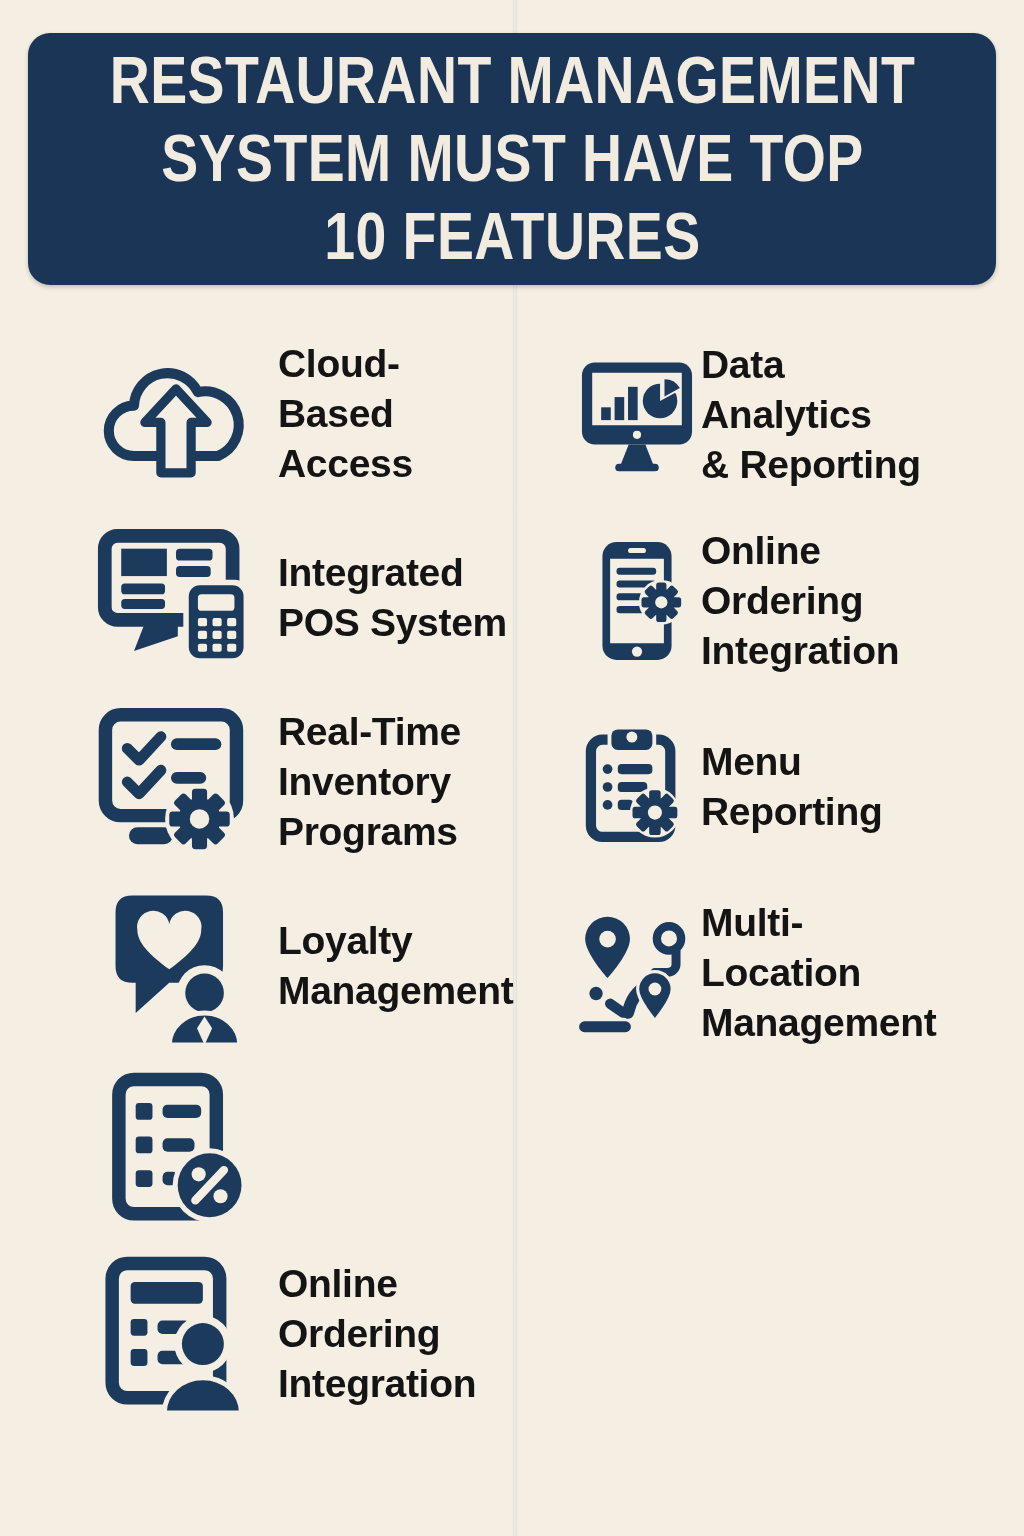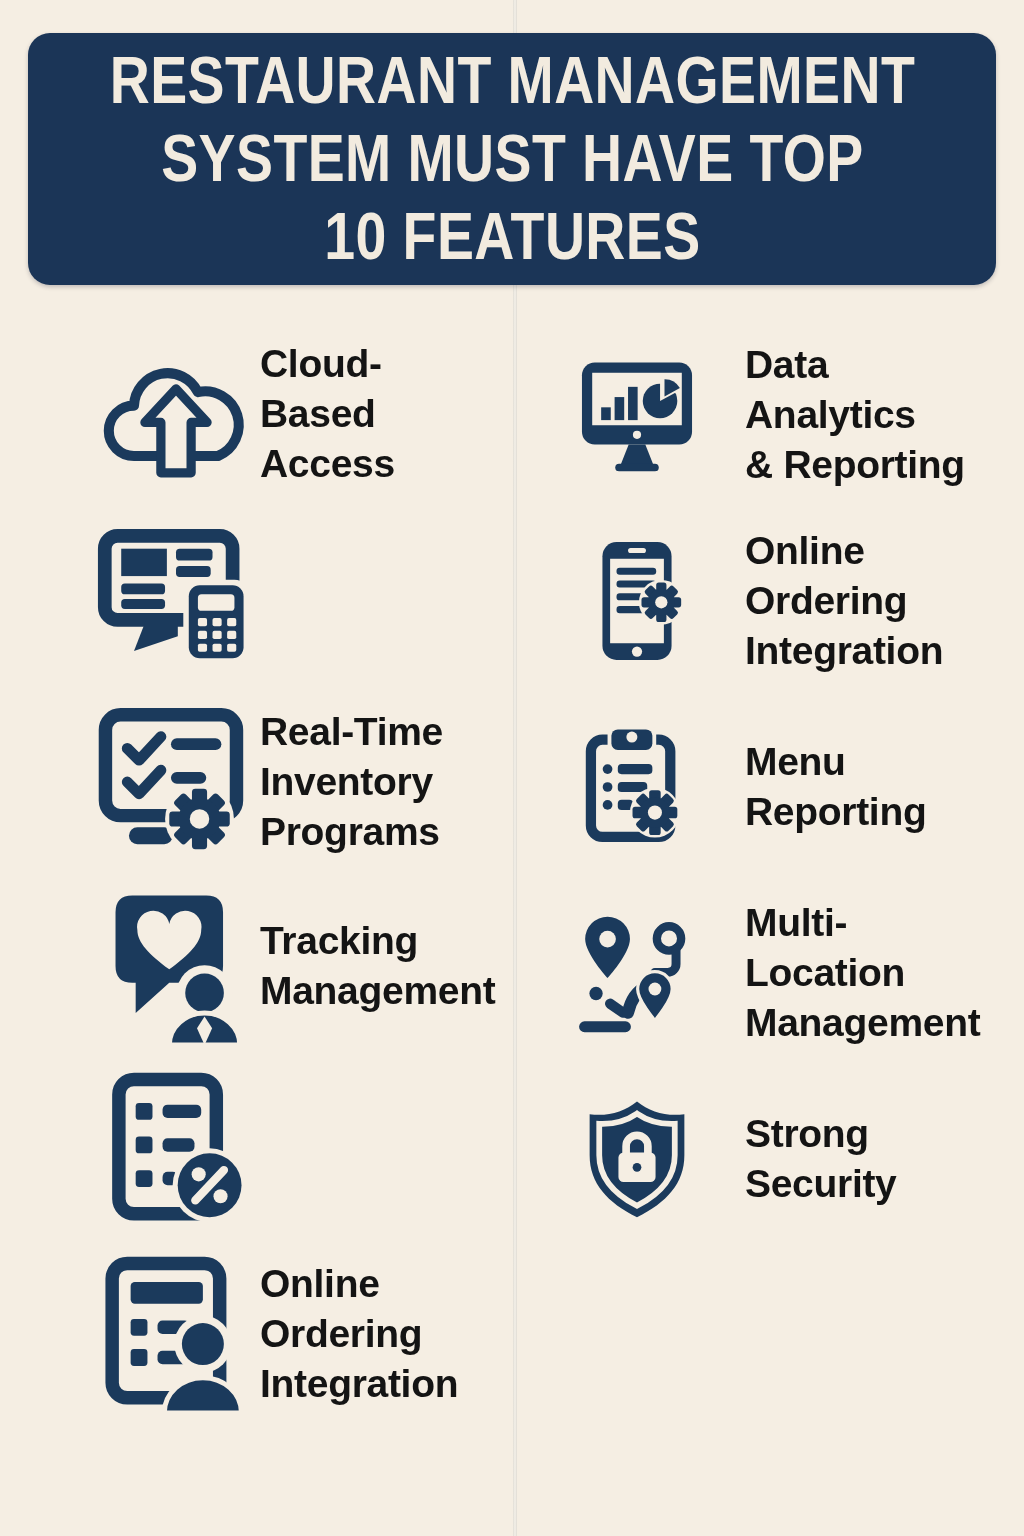--- a/index.html
+++ b/index.html
@@ -31,22 +31,22 @@
     font-size:66px;font-weight:700;line-height:1.18;
     text-align:center;white-space:pre-line;
     transform:scaleX(.84);transform-origin:center;
     letter-spacing:.5px;
   }
   .columns{position:absolute;left:0;top:322px;width:1024px;display:flex;}
   .col{display:flex;flex-direction:column;}
   .col-left{width:517px;padding-left:92px;}
   .col-right{width:507px;padding-left:56px;}
   .feature{display:flex;align-items:center;}
-  .col-left  .feature{height:184px;}
-  .col-right .feature{height:186px;gap:44px;}
+  .col-left  .feature{height:184px;gap:18px;}
+  .col-right .feature{height:186px;}
   .icon{flex:0 0 auto;display:flex;align-items:center;justify-content:center;color:var(--navy);}
   .col-left  .icon{width:168px;height:168px;}
   .col-right .icon{width:128px;height:156px;}
   .icon svg{width:100%;height:100%;}
   .ic{fill:currentColor;}
   .cut{fill:var(--cream);}
   .st{fill:none;stroke:currentColor;}
   .cutst{fill:none;stroke:var(--cream);}
   .label{
     color:var(--label);font-size:39px;font-weight:700;line-height:1.28;
@@ -102,20 +102,22 @@
                 <rect x="74" y="52" width="5" height="4.5" rx="1"></rect>
               <rect x="58" y="59" width="5" height="4.5" rx="1"></rect>
                 <rect x="66" y="59" width="5" height="4.5" rx="1"></rect>
                 <rect x="74" y="59" width="5" height="4.5" rx="1"></rect>
               <rect x="58" y="66" width="5" height="4.5" rx="1"></rect>
                 <rect x="66" y="66" width="5" height="4.5" rx="1"></rect>
                 <rect x="74" y="66" width="5" height="4.5" rx="1"></rect>
             </g>
           </svg>
         </span>
+        <span class="label">Integrated
+POS System</span>
       </div>
 
       <div class="feature">
         <span class="icon">
           <svg viewBox="0 0 100 100" aria-hidden="true">
             <rect class="st" stroke-width="8" x="8" y="10" width="78" height="60" rx="9"></rect>
             <path class="st" stroke-width="6.5" stroke-linecap="round" stroke-linejoin="round" d="M21 30 l7 7 L41 23"></path>
             <rect class="ic" x="47" y="24" width="30" height="7" rx="3.5"></rect>
             <path class="st" stroke-width="6.5" stroke-linecap="round" stroke-linejoin="round" d="M21 50 l7 7 L41 43"></path>
             <rect class="ic" x="47" y="44" width="21" height="7" rx="3.5"></rect>
@@ -146,21 +148,21 @@
         <span class="icon">
           <svg viewBox="0 0 100 100" aria-hidden="true">
             <path class="ic" d="M24 8 H68 Q78 8 78 18 V50 Q78 60 68 60 H46 L26 78 V60 H24 Q14 60 14 50 V18 Q14 8 24 8 Z"></path>
             <path class="cut" d="M46 52 C 34 43 27 36 27 28.5 A9.5 9.5 0 0 1 46 25 A9.5 9.5 0 0 1 65 28.5 C 65 36 58 43 46 52 Z"></path>
             <circle class="cut" cx="67" cy="66" r="16.5"></circle>
             <circle class="ic" cx="67" cy="66" r="11.5"></circle>
             <path class="ic" stroke="#f5eee3" stroke-width="3" d="M46 97 A21 19 0 0 1 88 97 Z"></path>
             <path class="cut" d="M67 80 l4.5 7 -4.5 10 -4.5 -10 Z"></path>
           </svg>
         </span>
-        <span class="label">Tracking
+        <span class="label">Loyalty
 Management</span>
       </div>
 
       <div class="feature">
         <span class="icon">
           <svg viewBox="0 0 100 100" aria-hidden="true">
             <rect class="st" stroke-width="8" x="16" y="8" width="58" height="80" rx="9"></rect>
             <g class="ic">
               <rect x="26" y="22" width="10" height="10" rx="2"></rect>
                 <rect x="42" y="23" width="23" height="8" rx="3"></rect>
@@ -310,29 +312,16 @@
             <path class="st" stroke-width="9.5" stroke-linecap="round" d="M43 81 Q46 66 58 60"></path>
             <path class="ic" stroke="#f5eee3" stroke-width="2.5" d="M64 49 a13.5 13.5 0 0 1 13.5 13.5 C 77.5 71.5 64 87 64 87 S 50.5 71.5 50.5 62.5 A13.5 13.5 0 0 1 64 49 Z"></path>
             <circle class="cut" cx="64" cy="62.5" r="5"></circle>
           </svg>
         </span>
         <span class="label">Multi-
 Location
 Management</span>
       </div>
 
-      <div class="feature">
-        <span class="icon">
-          <svg viewBox="0 0 100 100" aria-hidden="true">
-            <path class="ic" d="M50 5 C 60 13 73 17 87 15 L 87 47 C 87 69 73 84 50 95.5 C 27 84 13 69 13 47 L 13 15 C 27 17 40 13 50 5 Z"></path>
-            <path class="cutst" stroke-width="4.5" d="M50 14.5 C 58 20 68 23 79.5 22.5 L 79.5 47 C 79.5 64.5 68.5 77 50 86.5 C 31.5 77 20.5 64.5 20.5 47 L 20.5 22.5 C 32 23 42 20 50 14.5 Z"></path>
-            <path class="cutst" stroke-width="6" d="M41.5 46 V 40 A 8.5 8.5 0 0 1 58.5 40 V 46"></path>
-            <rect class="cut" x="35.5" y="45" width="29" height="23" rx="4"></rect>
-            <circle class="ic" cx="50" cy="56.5" r="3.4"></circle>
-          </svg>
-        </span>
-        <span class="label">Strong
-Security</span>
-      </div>
 
     </section>
   </div>
 </div>
 
 </body></html>

